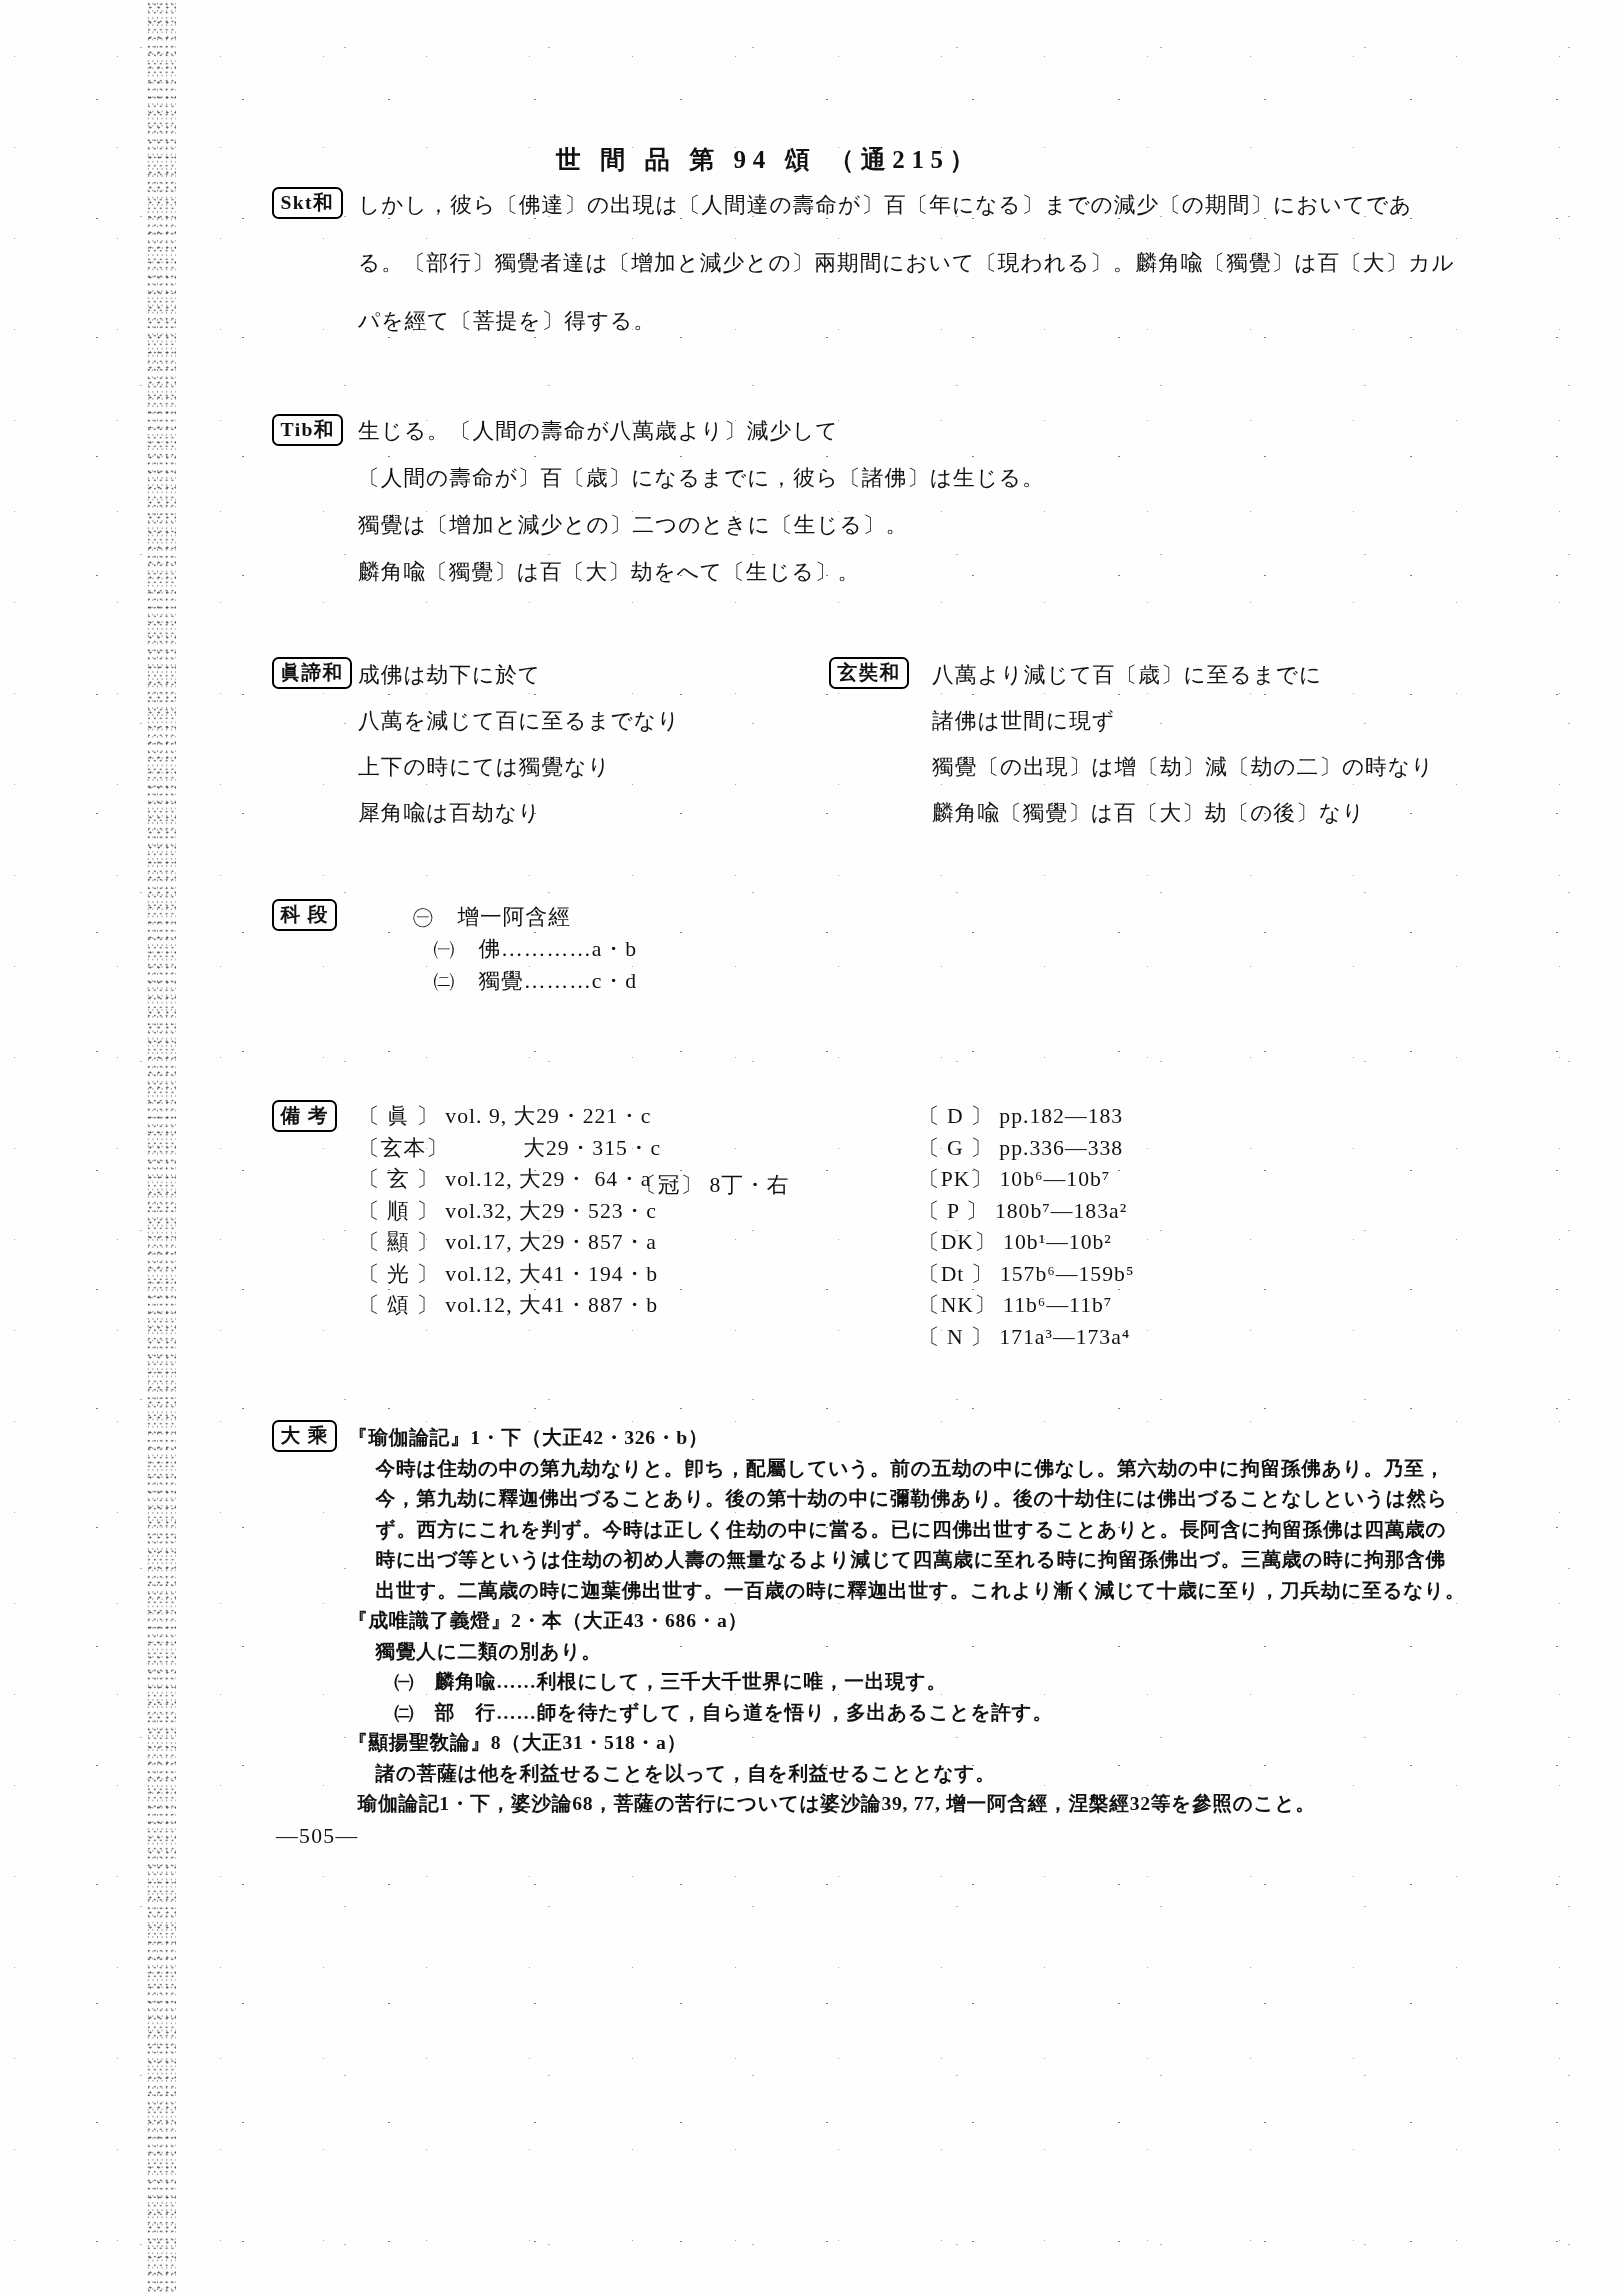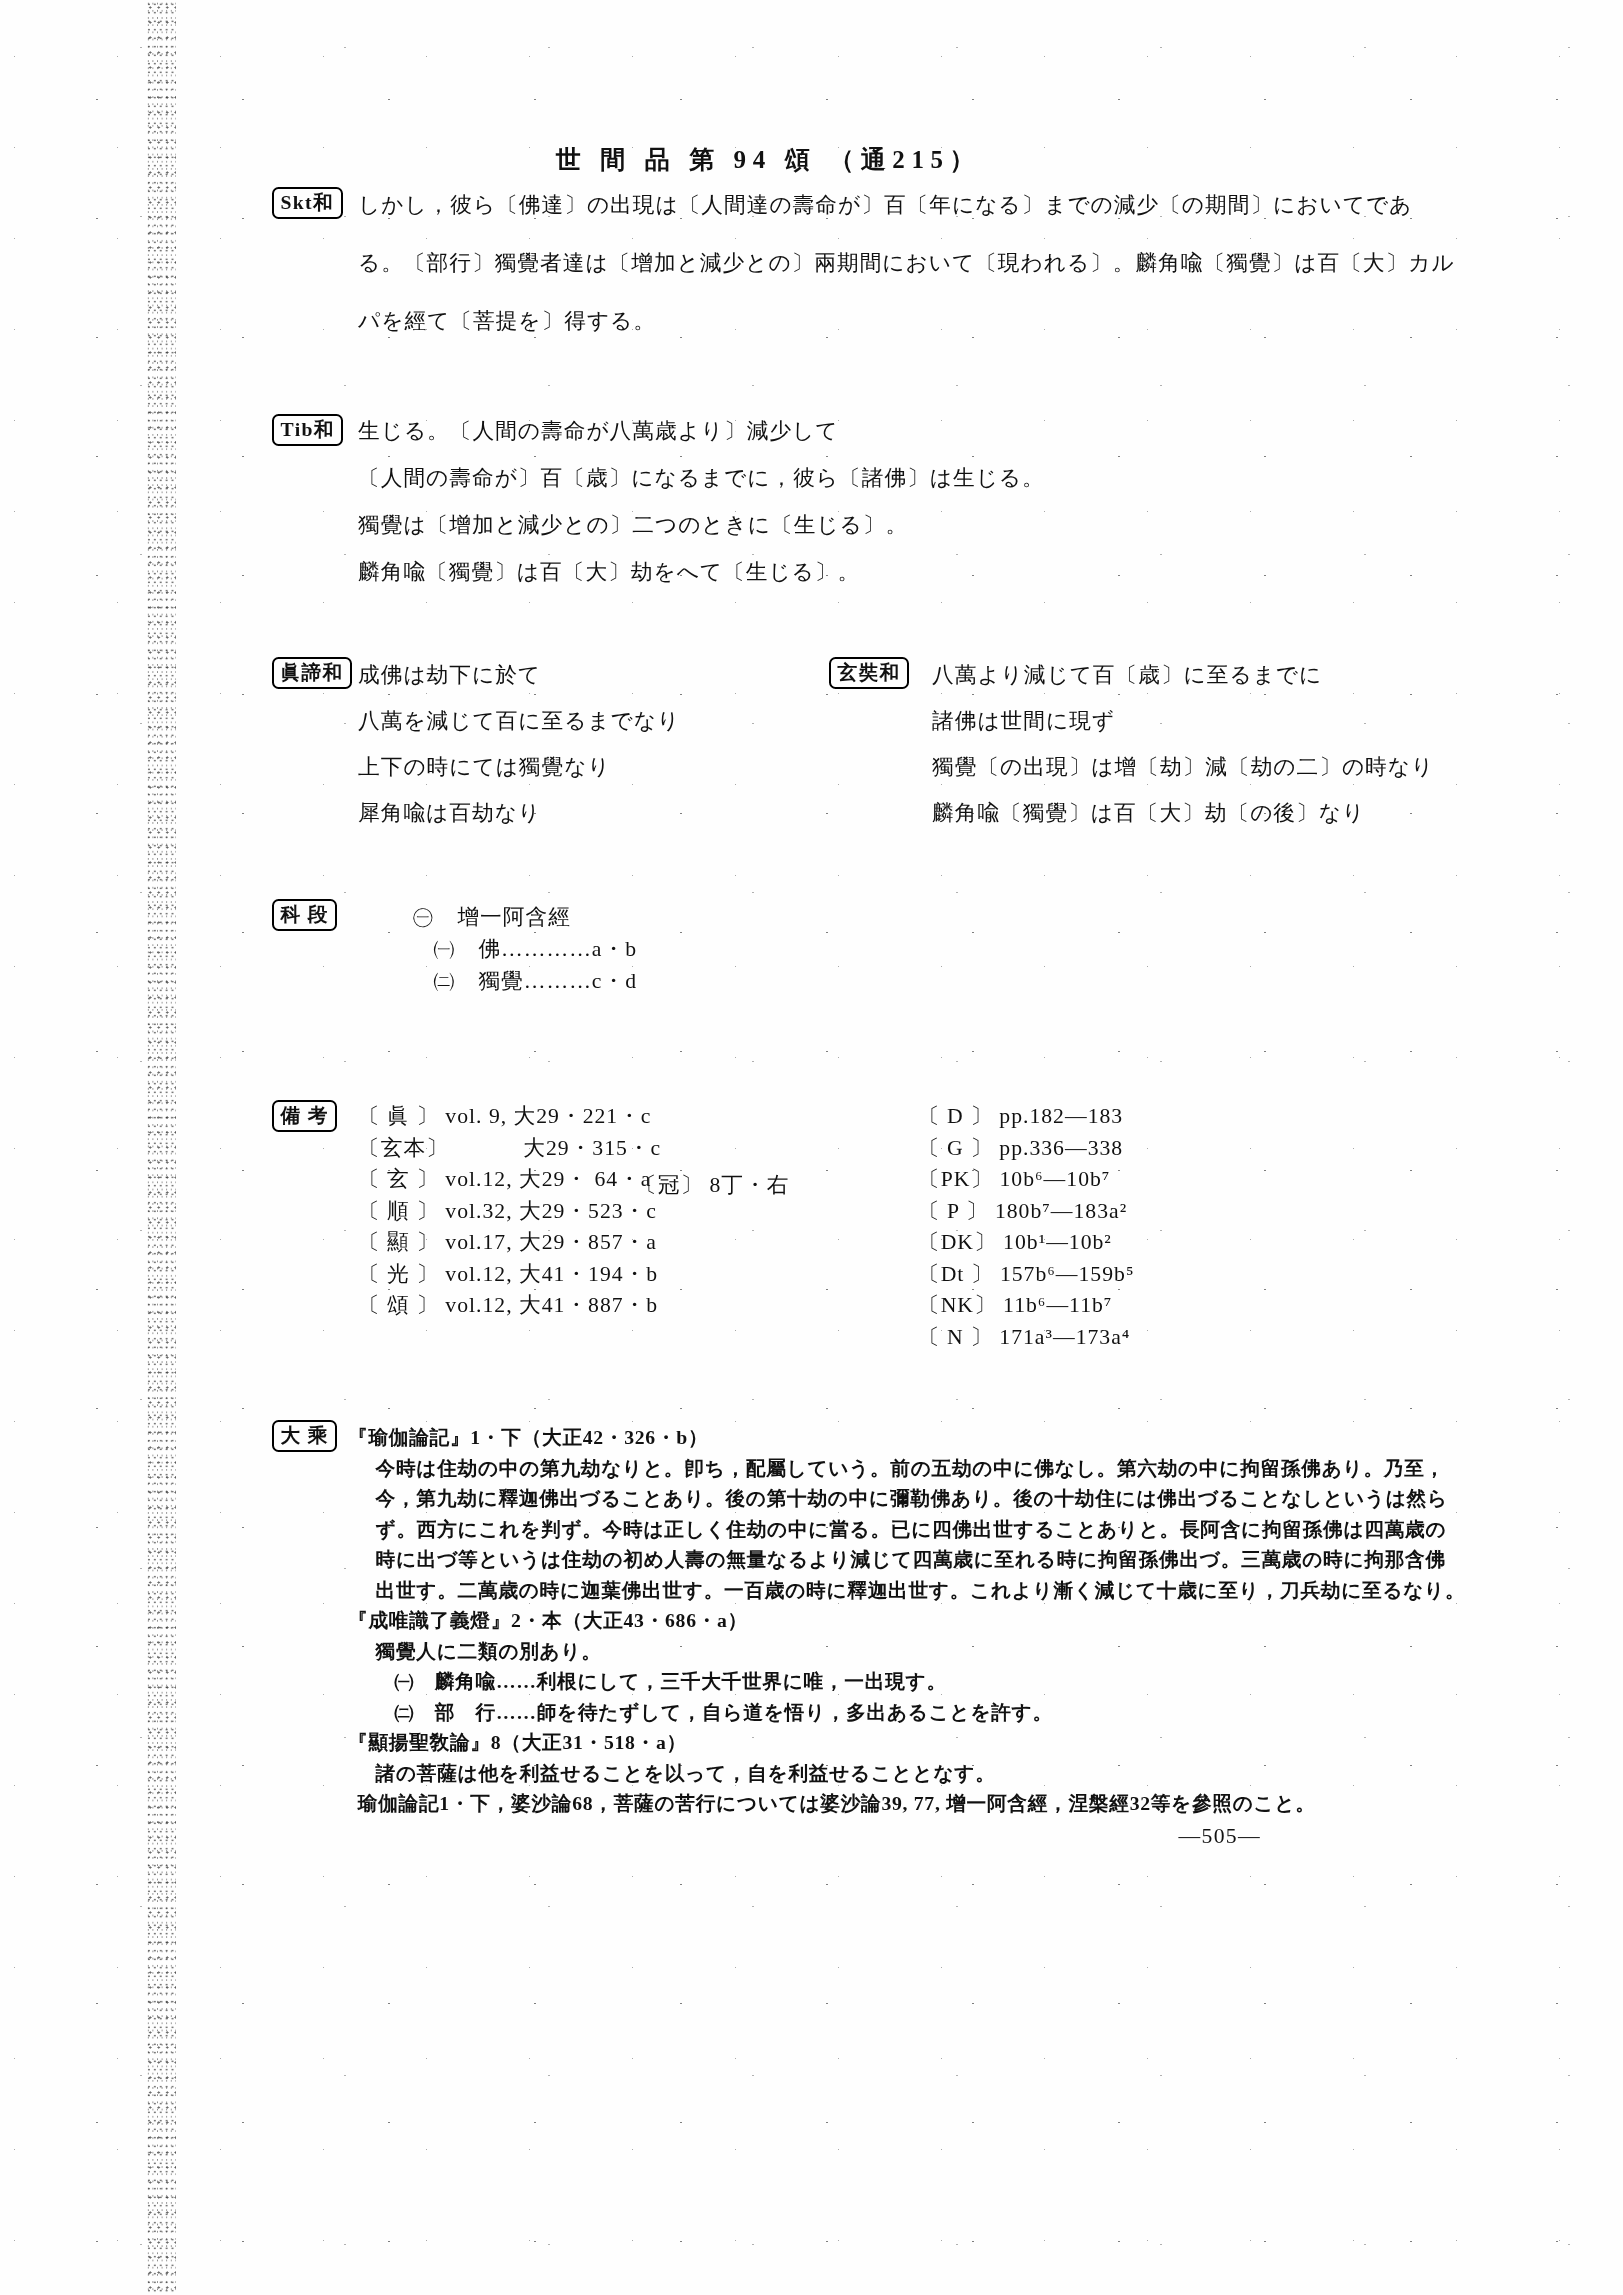--- a/index.html
+++ b/index.html
@@ -46,21 +46,21 @@
   .kadan .ind1{padding-left:54px;}
   .kadan .ind2{padding-left:75px;}
   .biko-left{left:358px;top:1101px;line-height:31.5px;width:551px;}
   .biko-right{left:918px;top:1101px;line-height:31.5px;width:459px;}
   .kan-note{position:absolute;left:635px;top:1170px;font-size:21.7px;letter-spacing:1px;white-space:nowrap;}
   .daijo{left:348px;top:1422px;line-height:30.5px;width:1254px;}
   .daijo .ind1{padding-left:27.6px;}
   .daijo .ind2{padding-left:46px;}
   .daijo .ind3{padding-left:9.8px;}
   .pagenum{
-    position:absolute;left:276px;top:1824px;width:985px;text-align:right;
+    position:absolute;left:276px;top:1824px;width:985px;text-align:left;
     font-size:21.7px;letter-spacing:1.3px;
   }
 </style>
 </head>
 <body>
 
 <div class="page">
   <div class="gutter"></div>
 
   <div class="title">世 間 品 第 94 頌 （通215）</div>

